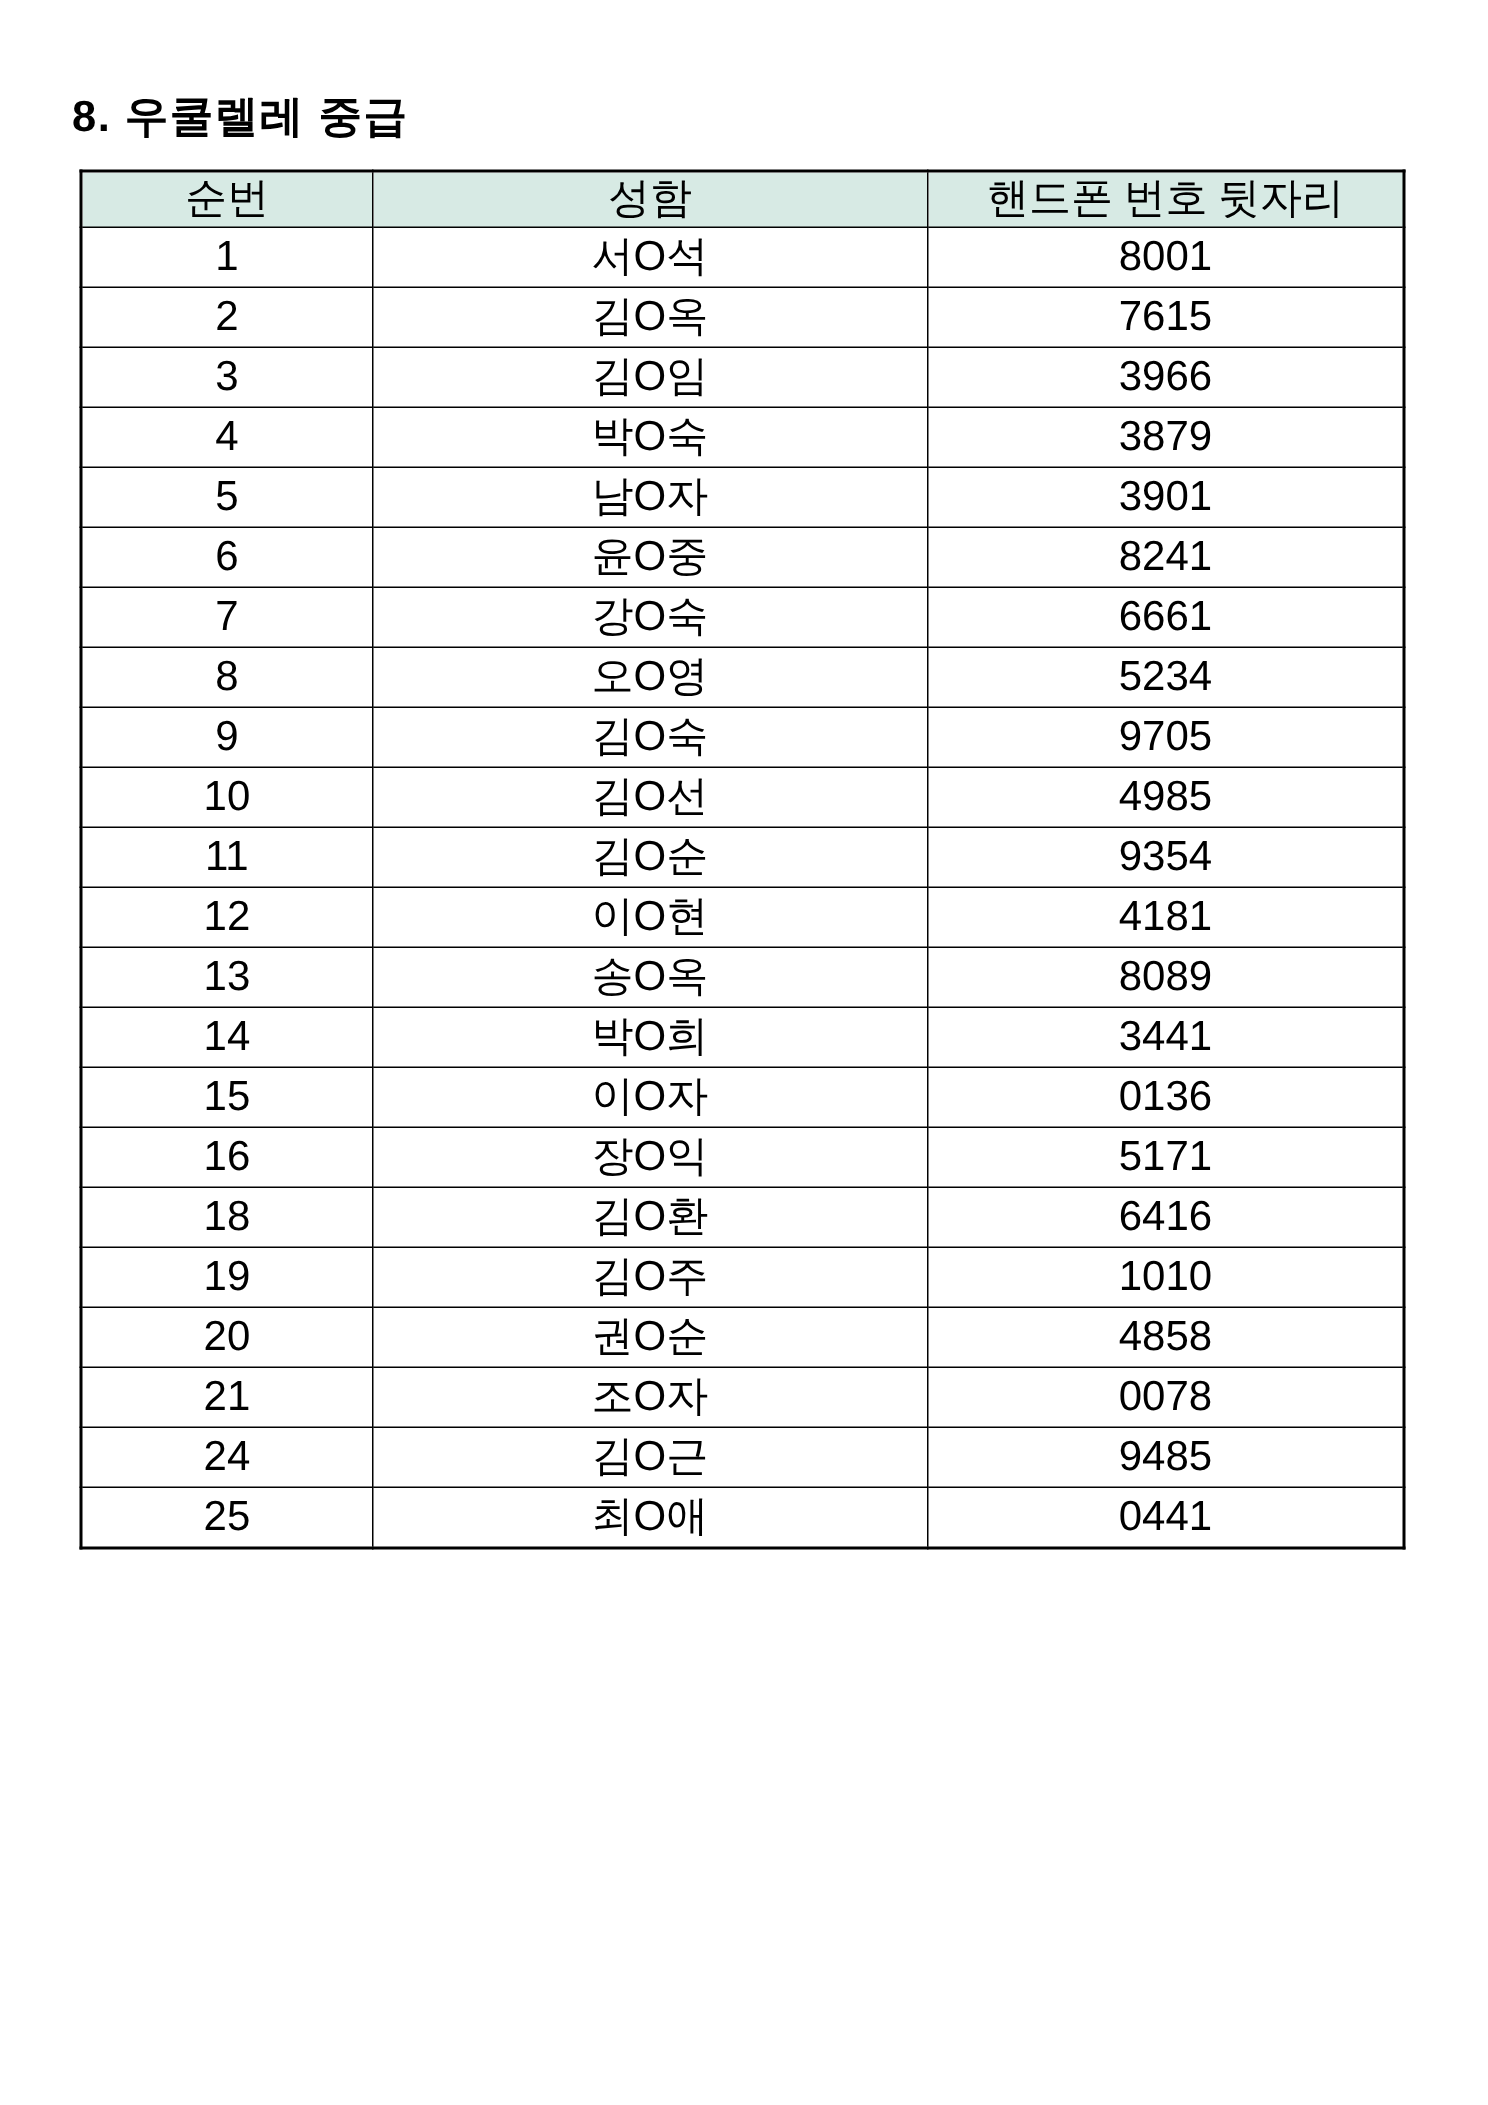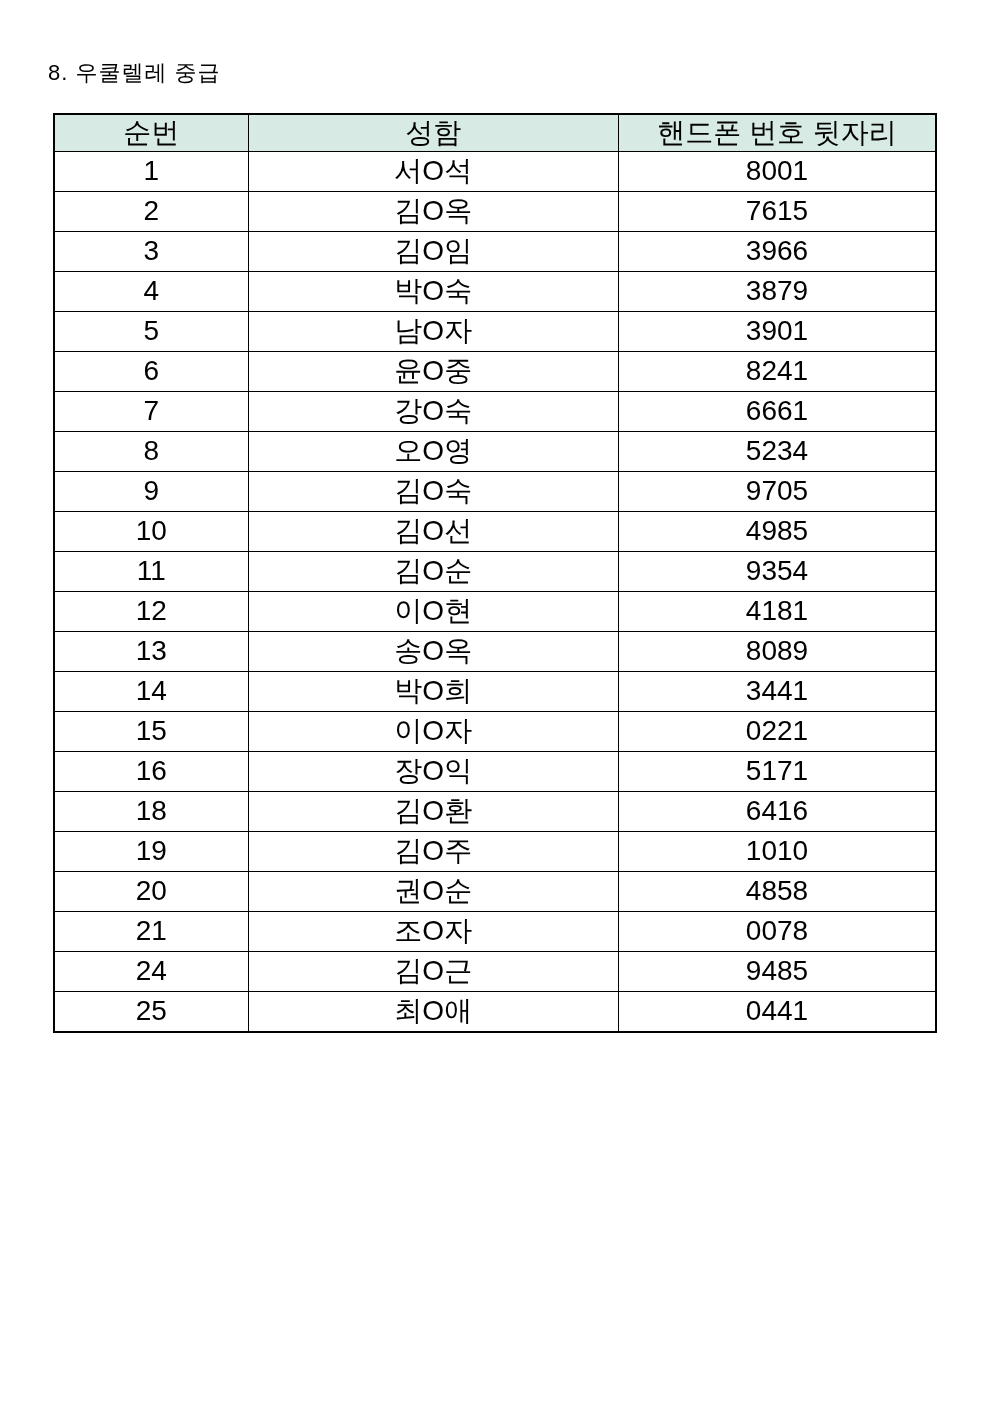--- a/index.html
+++ b/index.html
@@ -11,22 +11,22 @@
     width:992px;height:1403px;
     background:#ffffff;
     font-family:"Liberation Sans","DejaVu Sans",sans-serif;
     color:#000;
     position:relative;
     overflow:hidden;
   }
   .doc-title{
     position:absolute;
     left:48px;top:58px;
-    font-size:22px;
-    font-weight:normal;
+    font-size:29px;
+    font-weight:bold;
     letter-spacing:1px;
     white-space:nowrap;
   }
   .roster-table-wrap{
     position:absolute;
     left:53px;top:113px;
     width:884px;
   }
   table.roster{
     width:100%;
@@ -42,20 +42,21 @@
     padding:0;
     font-size:28px;
     font-weight:normal;
     line-height:1.1;
     overflow:hidden;
     white-space:nowrap;
   }
   table.roster th{
     background:var(--header-bg);
     height:36px;
+    font-family:Liberation Serif, serif;
   }
   table.roster td{
     height:39px;
     background:#ffffff;
   }
   table.roster tbody tr:nth-child(25) td,
   table.roster tbody tr:nth-child(26) td{
     height:34px;
   }
   col.c-rank{width:22%;}
@@ -148,21 +149,21 @@
           <td>8089</td>
         </tr>
         <tr>
           <td>14</td>
           <td>박O희</td>
           <td>3441</td>
         </tr>
         <tr>
           <td>15</td>
           <td>이O자</td>
-          <td>0221</td>
+          <td>0136</td>
         </tr>
         <tr>
           <td>16</td>
           <td>장O익</td>
           <td>5171</td>
         </tr>
         <tr>
           <td>18</td>
           <td>김O환</td>
           <td>6416</td>

